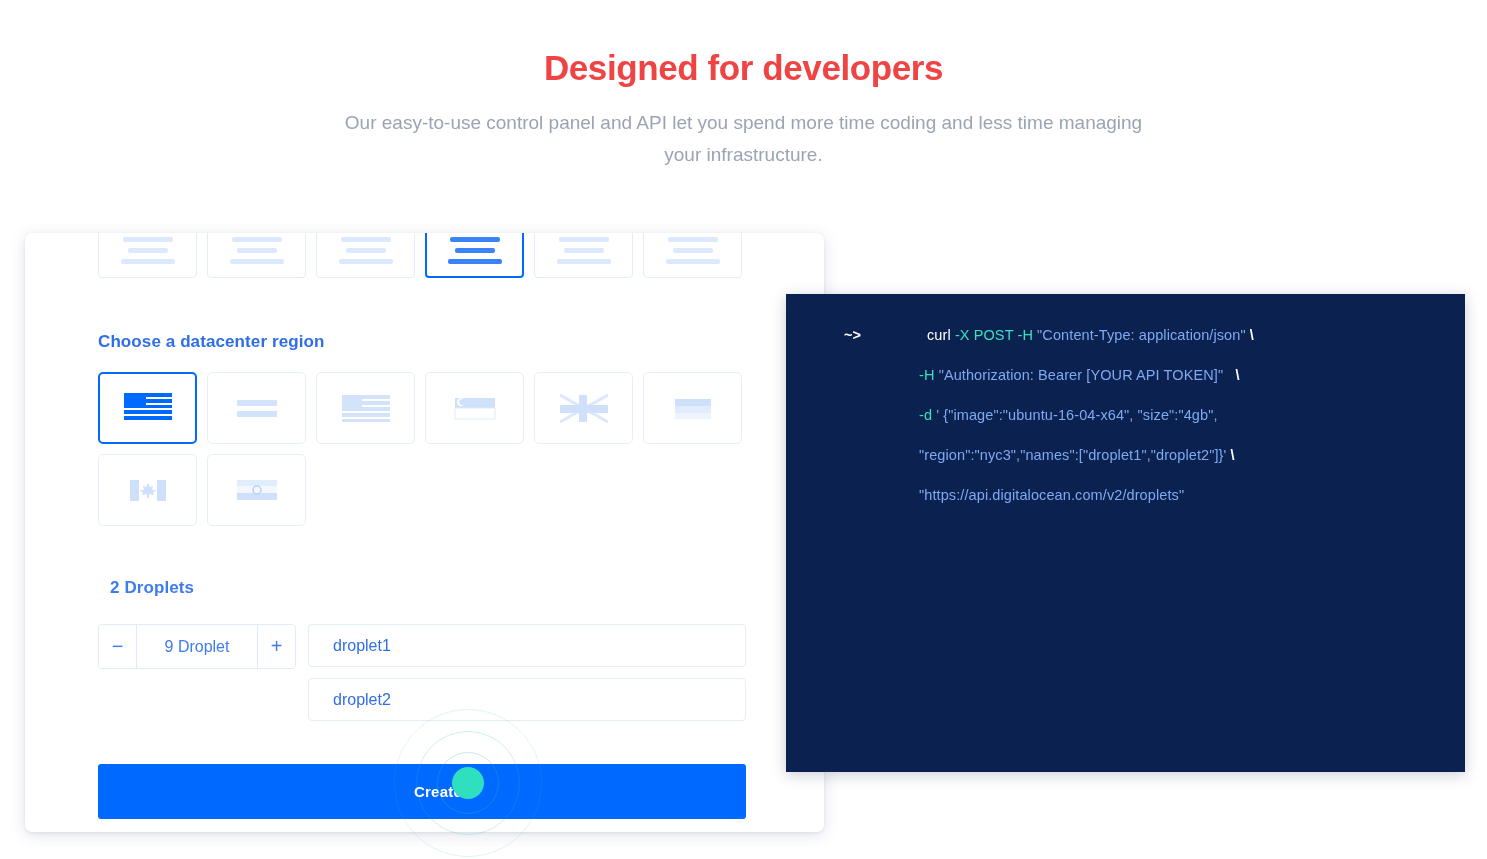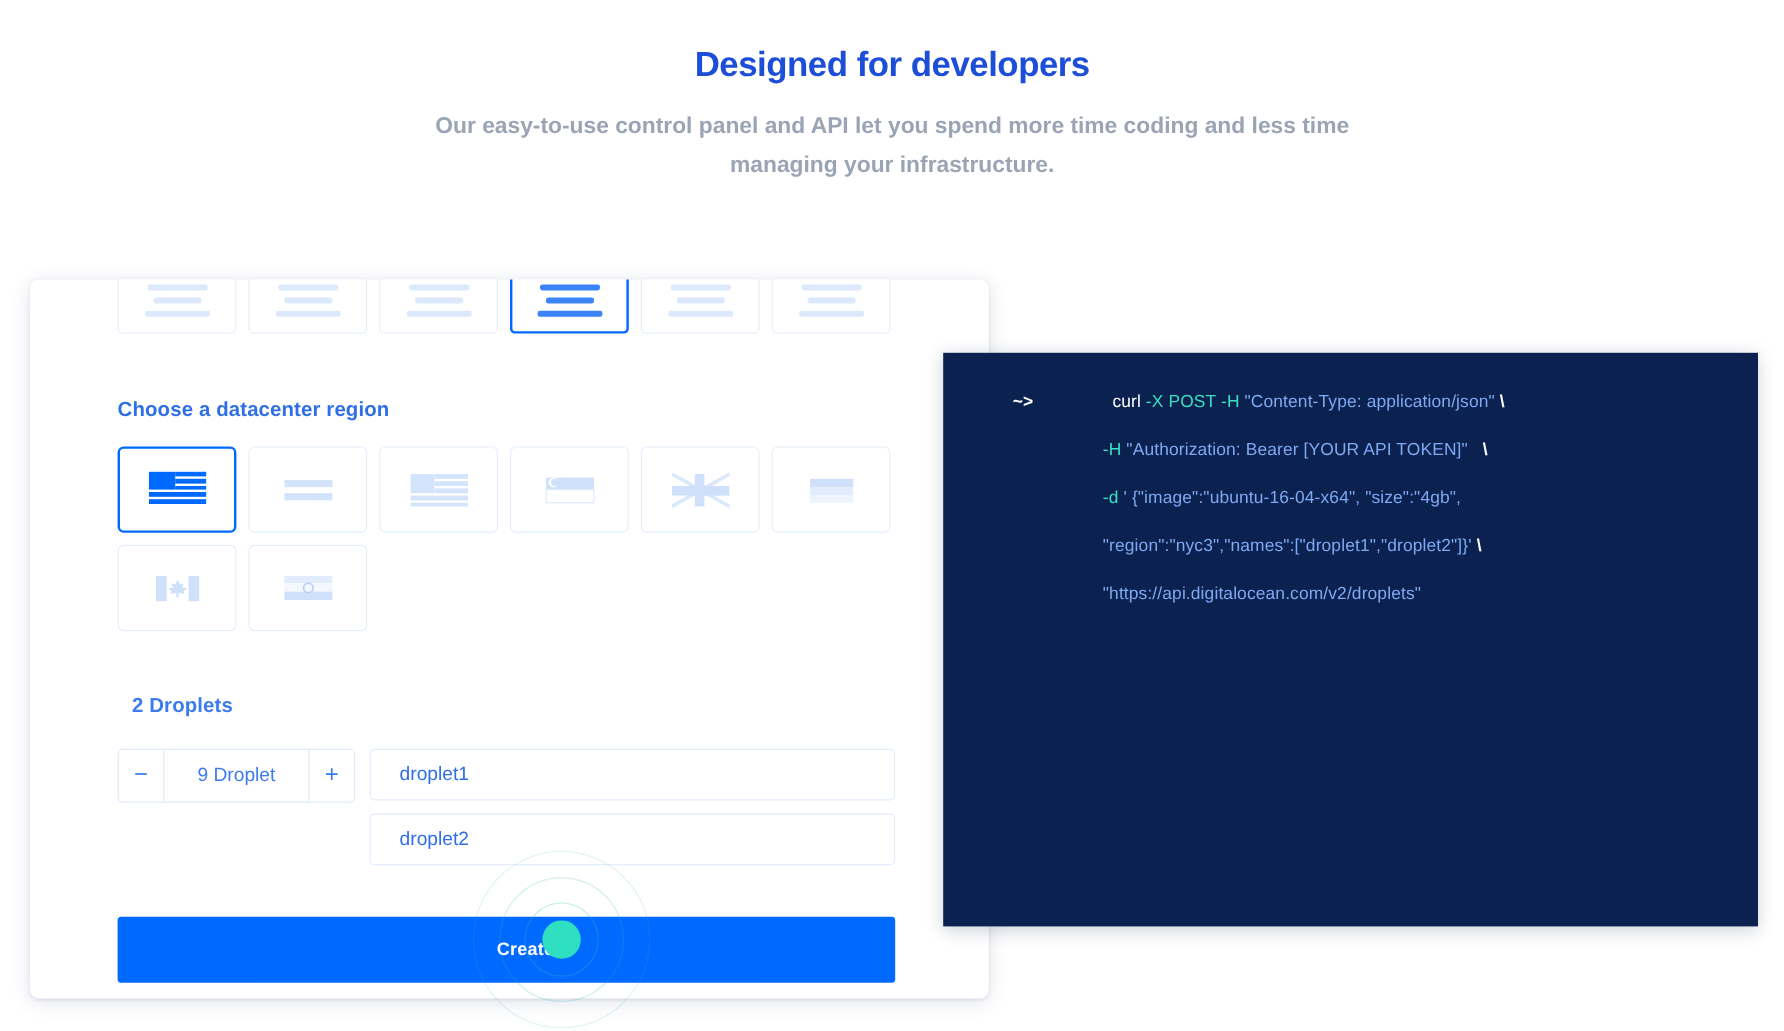--- a/index.html
+++ b/index.html
@@ -19,34 +19,34 @@
   
   .hero {
     position: absolute;
     left: 0;
     top: 0;
     width: 1487px;
     text-align: center;
   }
   .hero-title {
     margin: 0;
-    padding-top: 38px;
-    font-size: 29px;
+    padding-top: 48px;
+    font-size: 35px;
     font-weight: bold;
     letter-spacing: -0.4px;
-    color: #1d4ed8;
+    color: #ef4444;
   }
   .hero-sub {
     margin: 0 auto;
     padding-top: 19px;
     width: 810px;
     font-size: 19px;
     line-height: 32px;
     color: #9aa4b4;
-    font-weight: 700;
+    font-weight: 400;
   }
 
   
   .panel-card {
     position: absolute;
     left: 25px;
     top: 233px;
     width: 799px;
     height: 599px;
     background: #ffffff;

